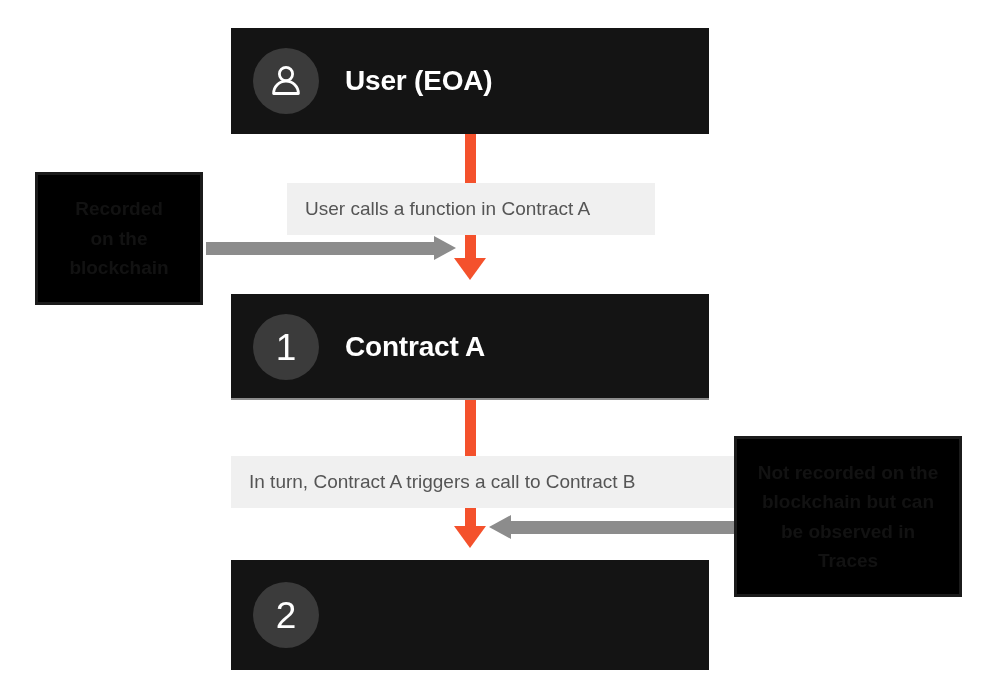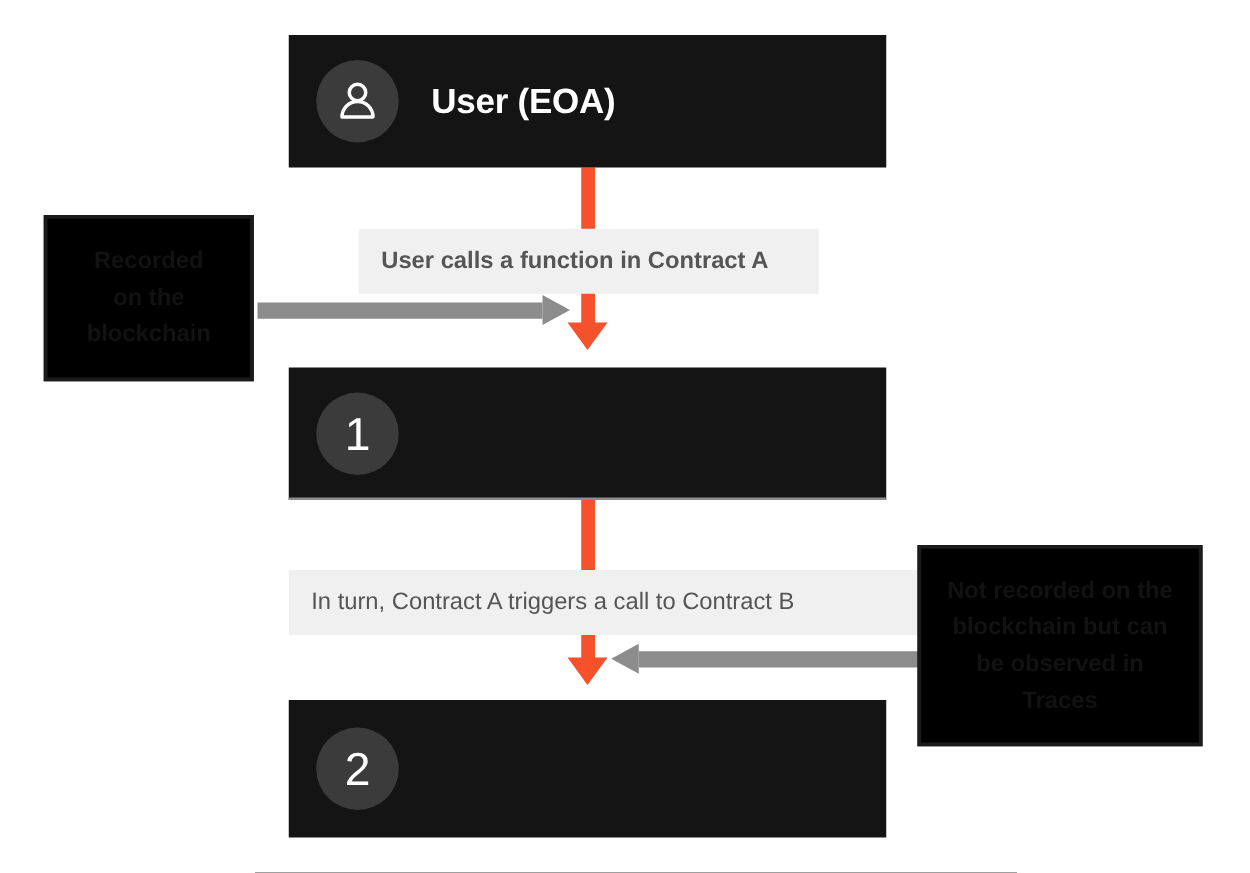--- a/index.html
+++ b/index.html
@@ -98,21 +98,21 @@
     background: #f0f0f0;
     color: #555555;
     display: flex;
     align-items: center;
     box-sizing: border-box;
     padding: 0 18px;
     font-size: 19px;
     white-space: nowrap;
     z-index: 5;
   }
-  #label-1 { left: 287px; top: 183px; width: 368px; height: 52px; font-weight: bold; }
+  #label-1 { left: 287px; top: 183px; width: 368px; height: 52px; }
   #label-2 { left: 231px; top: 456px; width: 574px; height: 52px; }
 
   
   .annotation {
     position: absolute;
     border: 3px solid #1b1b1b;
     background: #000000;
     color: #121212;
     display: flex;
     flex-direction: column;
@@ -190,20 +190,21 @@
       <svg width="40" height="40" viewBox="0 0 40 40" aria-hidden="true">
         <circle cx="20" cy="13" r="6.6" fill="none" stroke="#ffffff" stroke-width="2.8"></circle>
         <path d="M7.6 32.5 a12.4 12.4 0 0 1 24.8 0 z" fill="none" stroke="#ffffff" stroke-width="2.8" stroke-linejoin="round"></path>
       </svg>
     </div>
     <div class="node-title">User (EOA)</div>
   </div>
 
   <div id="node-ca" class="node">
     <div class="node-badge">1</div>
+    <div class="node-title">Contract A</div>
     <div class="node-underline"></div>
   </div>
 
   <div id="node-cb" class="node">
     <div class="node-badge">2</div>
   </div>
 
   <div id="label-1" class="flow-label">User calls a function in Contract A</div>
   <div id="label-2" class="flow-label">In turn, Contract A triggers a call to Contract B</div>
 

